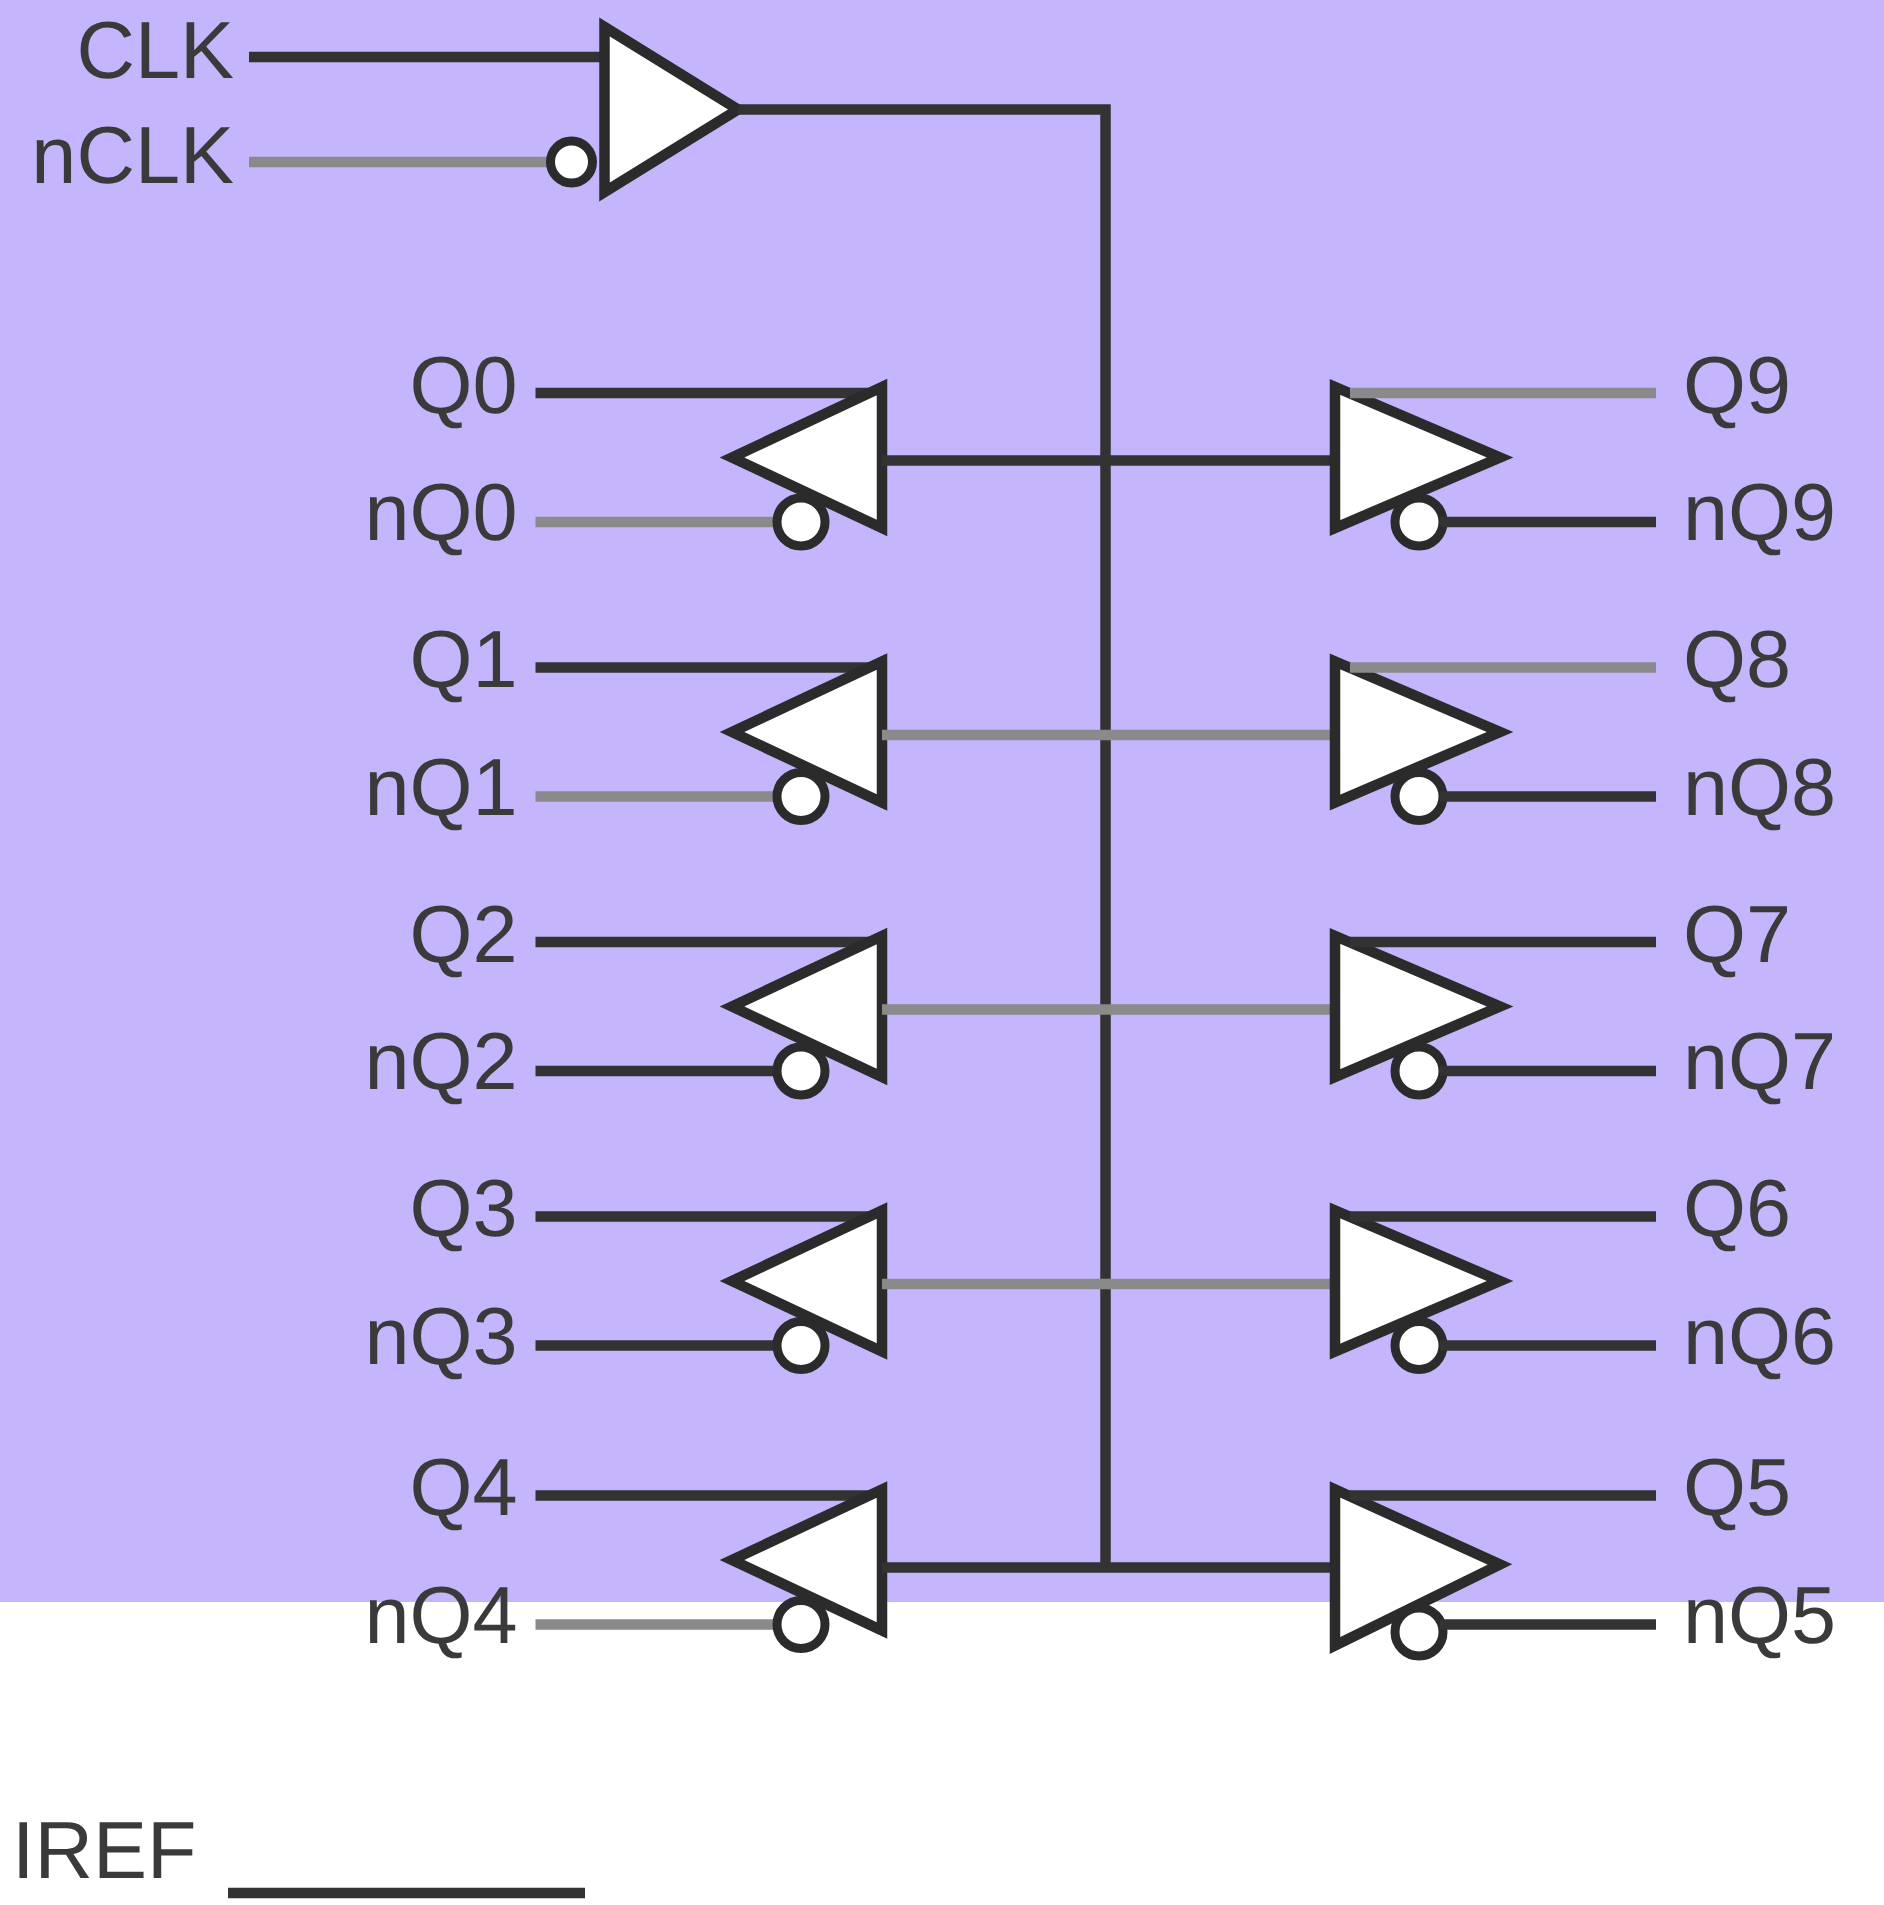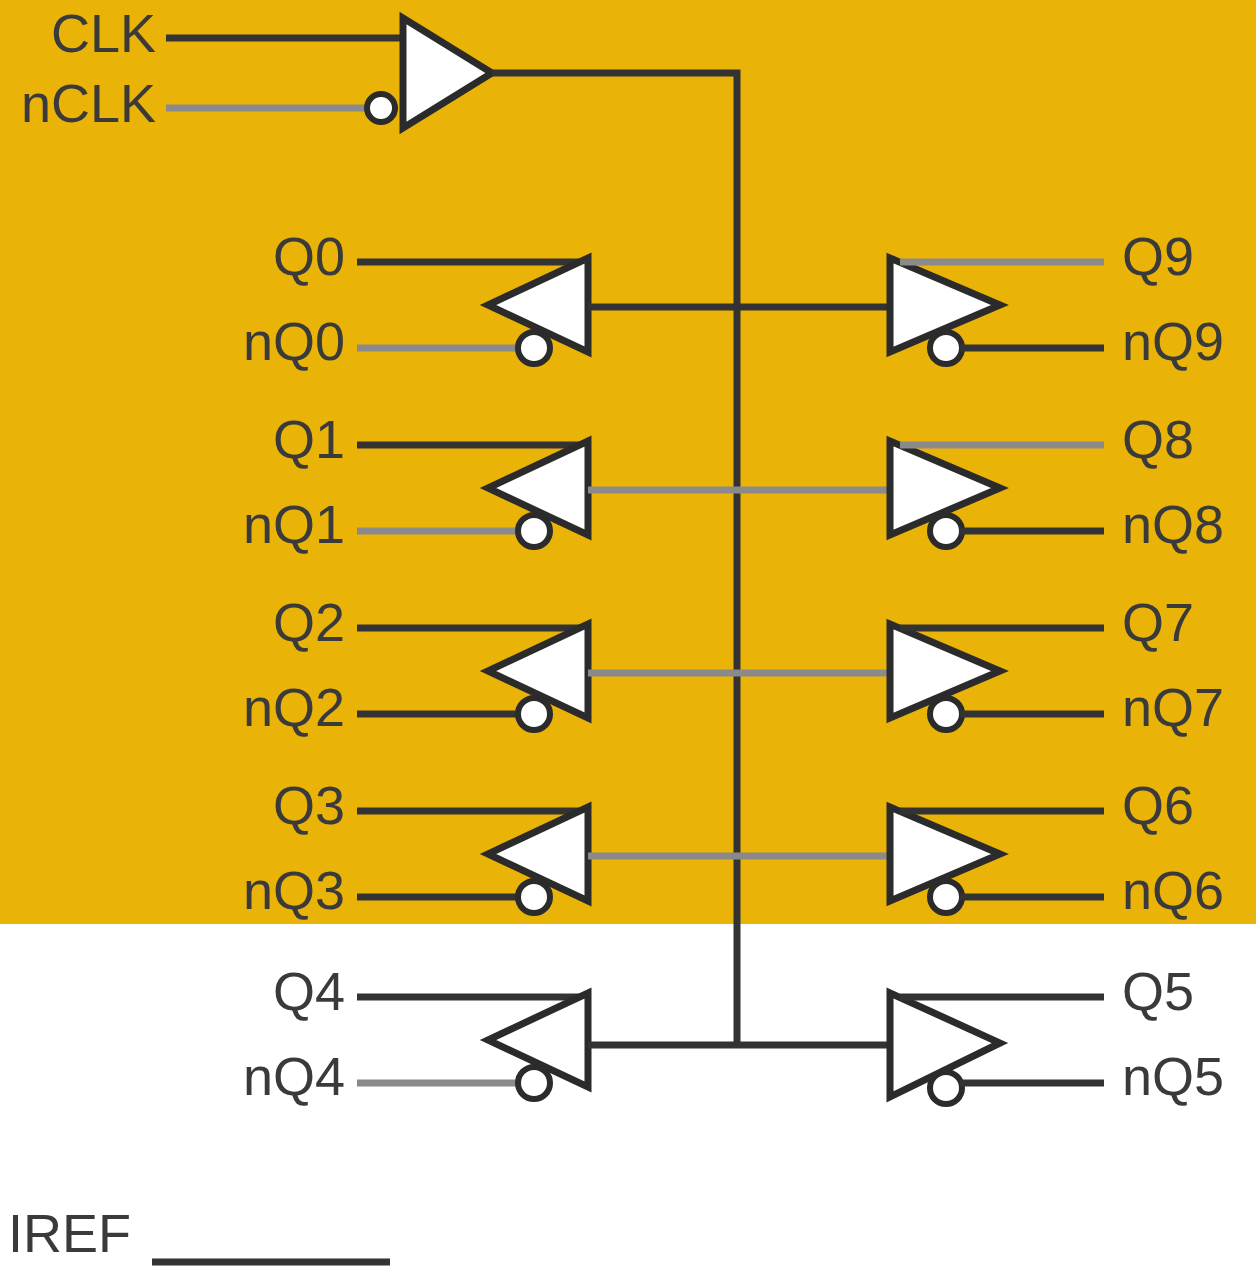--- a/index.html
+++ b/index.html
@@ -10,22 +10,22 @@
   }
   body {
     width: 1256px;
     height: 1270px;
     font-family: "Liberation Sans", sans-serif;
     overflow: hidden;
   }
   #schematic-root {
     position: relative;
     width: 1256px;
-    height: 924px;
-    background: #eab308;
+    height: 1068px;
+    background: #c4b5fd;
   }
   svg.schematic {
     display: block;
     width: 1256px;
     height: 1270px;
   }
   .wire-dark {
     stroke: #333333;
     stroke-width: 7;
     fill: none;

